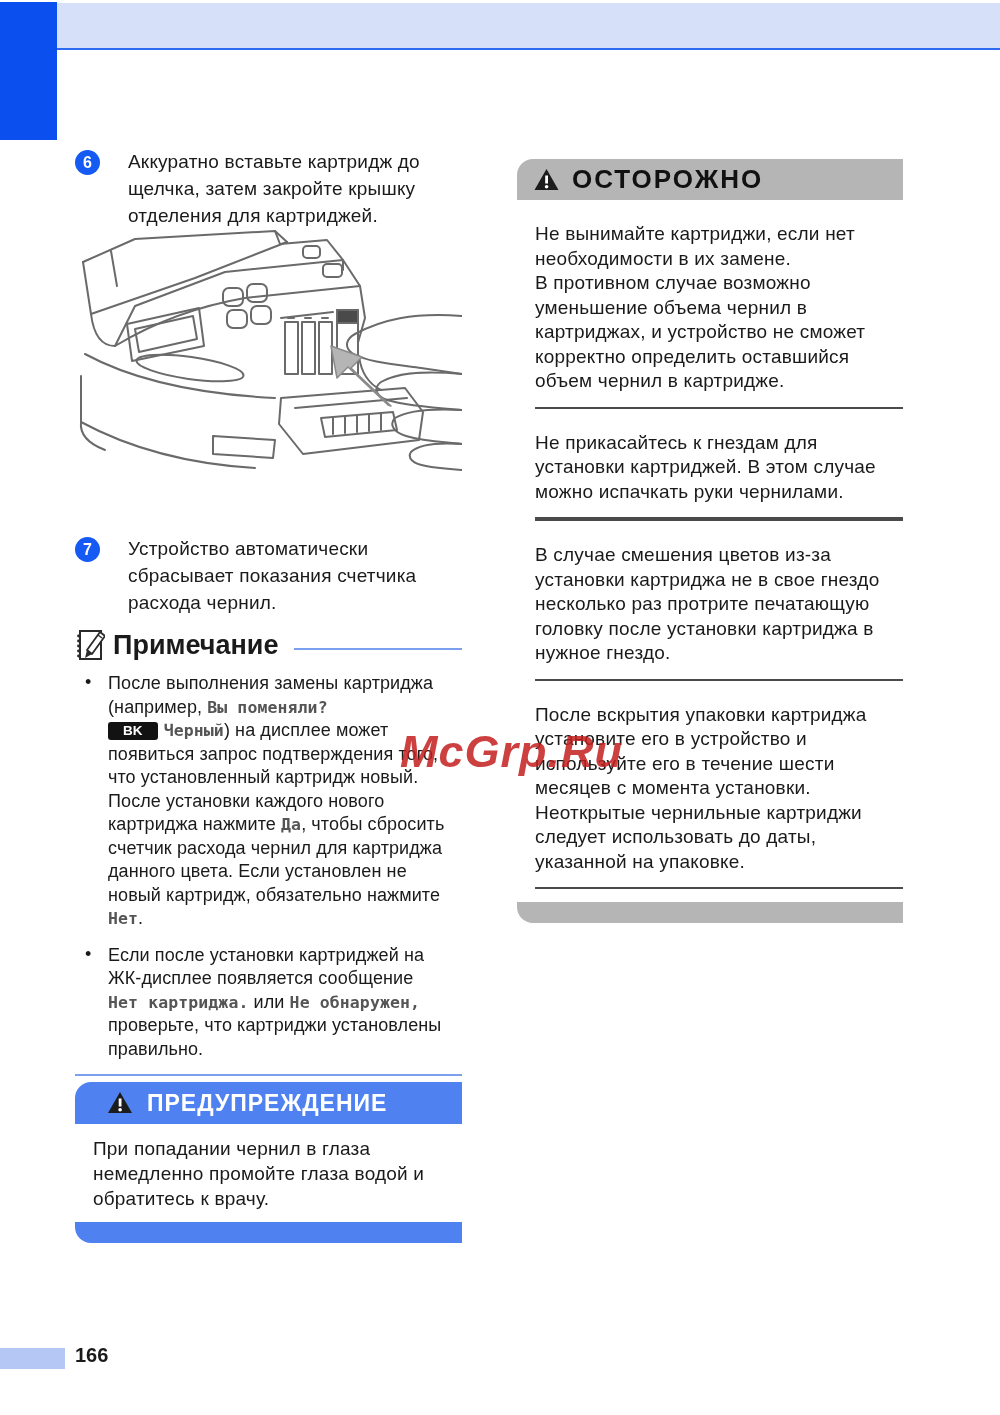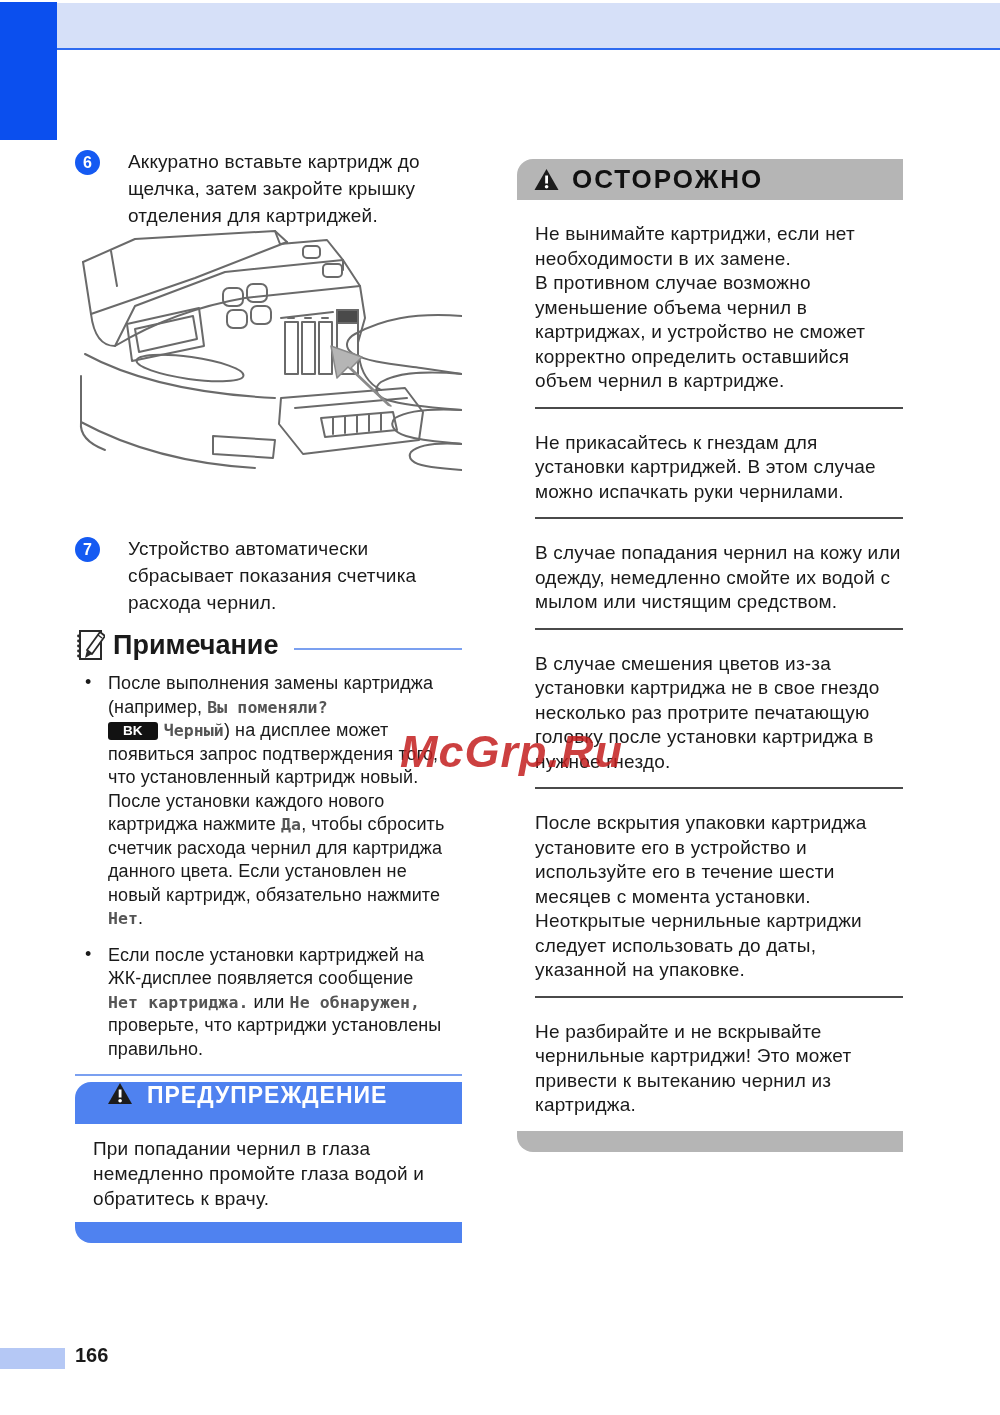--- a/index.html
+++ b/index.html
@@ -30,21 +30,21 @@
   .note-rule { flex:1; height:2px; background:var(--note_rule); margin-left:16px; margin-top:8px; }
   .note-bullets { margin-top:10px; }
   .bullet { position:relative; padding-left:33px; font-size:18px; line-height:23.5px; margin:0 0 13px 0; letter-spacing:0.1px; }
   .bullet-marker { position:absolute; left:10px; top:-1px; }
   .mono { font-family:"DejaVu Sans Mono", monospace; font-size:16.5px; color:#555555; white-space:nowrap;font-weight:bold; }
   .bk-badge { display:inline-block; background:#121212; color:#fff; font-weight:bold; font-size:13.5px;
     line-height:18px; padding:0 15px; border-radius:3px; margin-right:6px; vertical-align:1px; font-family:"Liberation Sans", sans-serif; }
   .note-end-rule { height:2px; background:var(--note_rule); margin-top:5px; }
 
   .warning-banner { position:absolute; top:1082px; left:0; width:387px; height:42px; background:var(--warning_banner);
-    border-radius:16px 0 0 0; display:flex; align-items:flex-start; padding-left:32px; }
+    border-radius:16px 0 0 0; display:flex; align-items:center; padding-left:32px; }
   .warning-title { color:#ffffff; font-weight:bold; font-size:23px; letter-spacing:1px; margin-left:14px; white-space:nowrap; }
   .warning-text { position:absolute; top:1136px; left:18px; width:370px; font-size:19px; line-height:25px; letter-spacing:0.2px; }
   .warning-end-bar { position:absolute; top:1222px; left:0; width:387px; height:21px; background:var(--warning_banner); border-radius:0 0 0 16px; }
 
   
   .right-col { position:absolute; left:517px; top:159px; width:386px; }
   .caution-banner { height:41px; background:var(--caution_banner); border-radius:16px 0 0 0;
     display:flex; align-items:center; padding-left:16px;text-align:center; }
   .caution-title { font-weight:bold; font-size:26px; letter-spacing:2px; margin-left:12px; color:#111; white-space:nowrap; }
   .caution-body { padding-left:18px; }
@@ -177,26 +177,24 @@
       <circle cx="13.1" cy="18.8" r="1.8" fill="#ffffff"></circle>
     </svg>
     <span class="caution-title">ОСТОРОЖНО</span>
   </div>
   <div class="caution-body">
     <p>Не вынимайте картриджи, если нет необходимости в их замене.
 В противном случае возможно уменьшение объема чернил в картриджах, и устройство не сможет корректно определить оставшийся объем чернил в картридже.</p>
     <hr>
     <p>Не прикасайтесь к гнездам для установки картриджей. В этом случае можно испачкать руки чернилами.</p>
     <hr>
-    <p>В случае попадания чернил на кожу или одежду, немедленно смойте их водой с мылом или чистящим средством.</p>
     <hr>
     <p>В случае смешения цветов из-за установки картриджа не в свое гнездо несколько раз протрите печатающую головку после установки картриджа в нужное гнездо.</p>
     <hr>
     <p>После вскрытия упаковки картриджа установите его в устройство и используйте его в течение шести месяцев с момента установки. Неоткрытые чернильные картриджи следует использовать до даты, указанной на упаковке.</p>
     <hr>
-    <p>Не разбирайте и не вскрывайте чернильные картриджи! Это может привести к вытеканию чернил из картриджа.</p>
   </div>
   <div class="caution-end-bar"></div>
 </div>
 
 <div class="watermark">McGrp.Ru</div>
 <div class="footer-bar"></div>
 <div class="page-number">166</div>
 
 </body></html>

